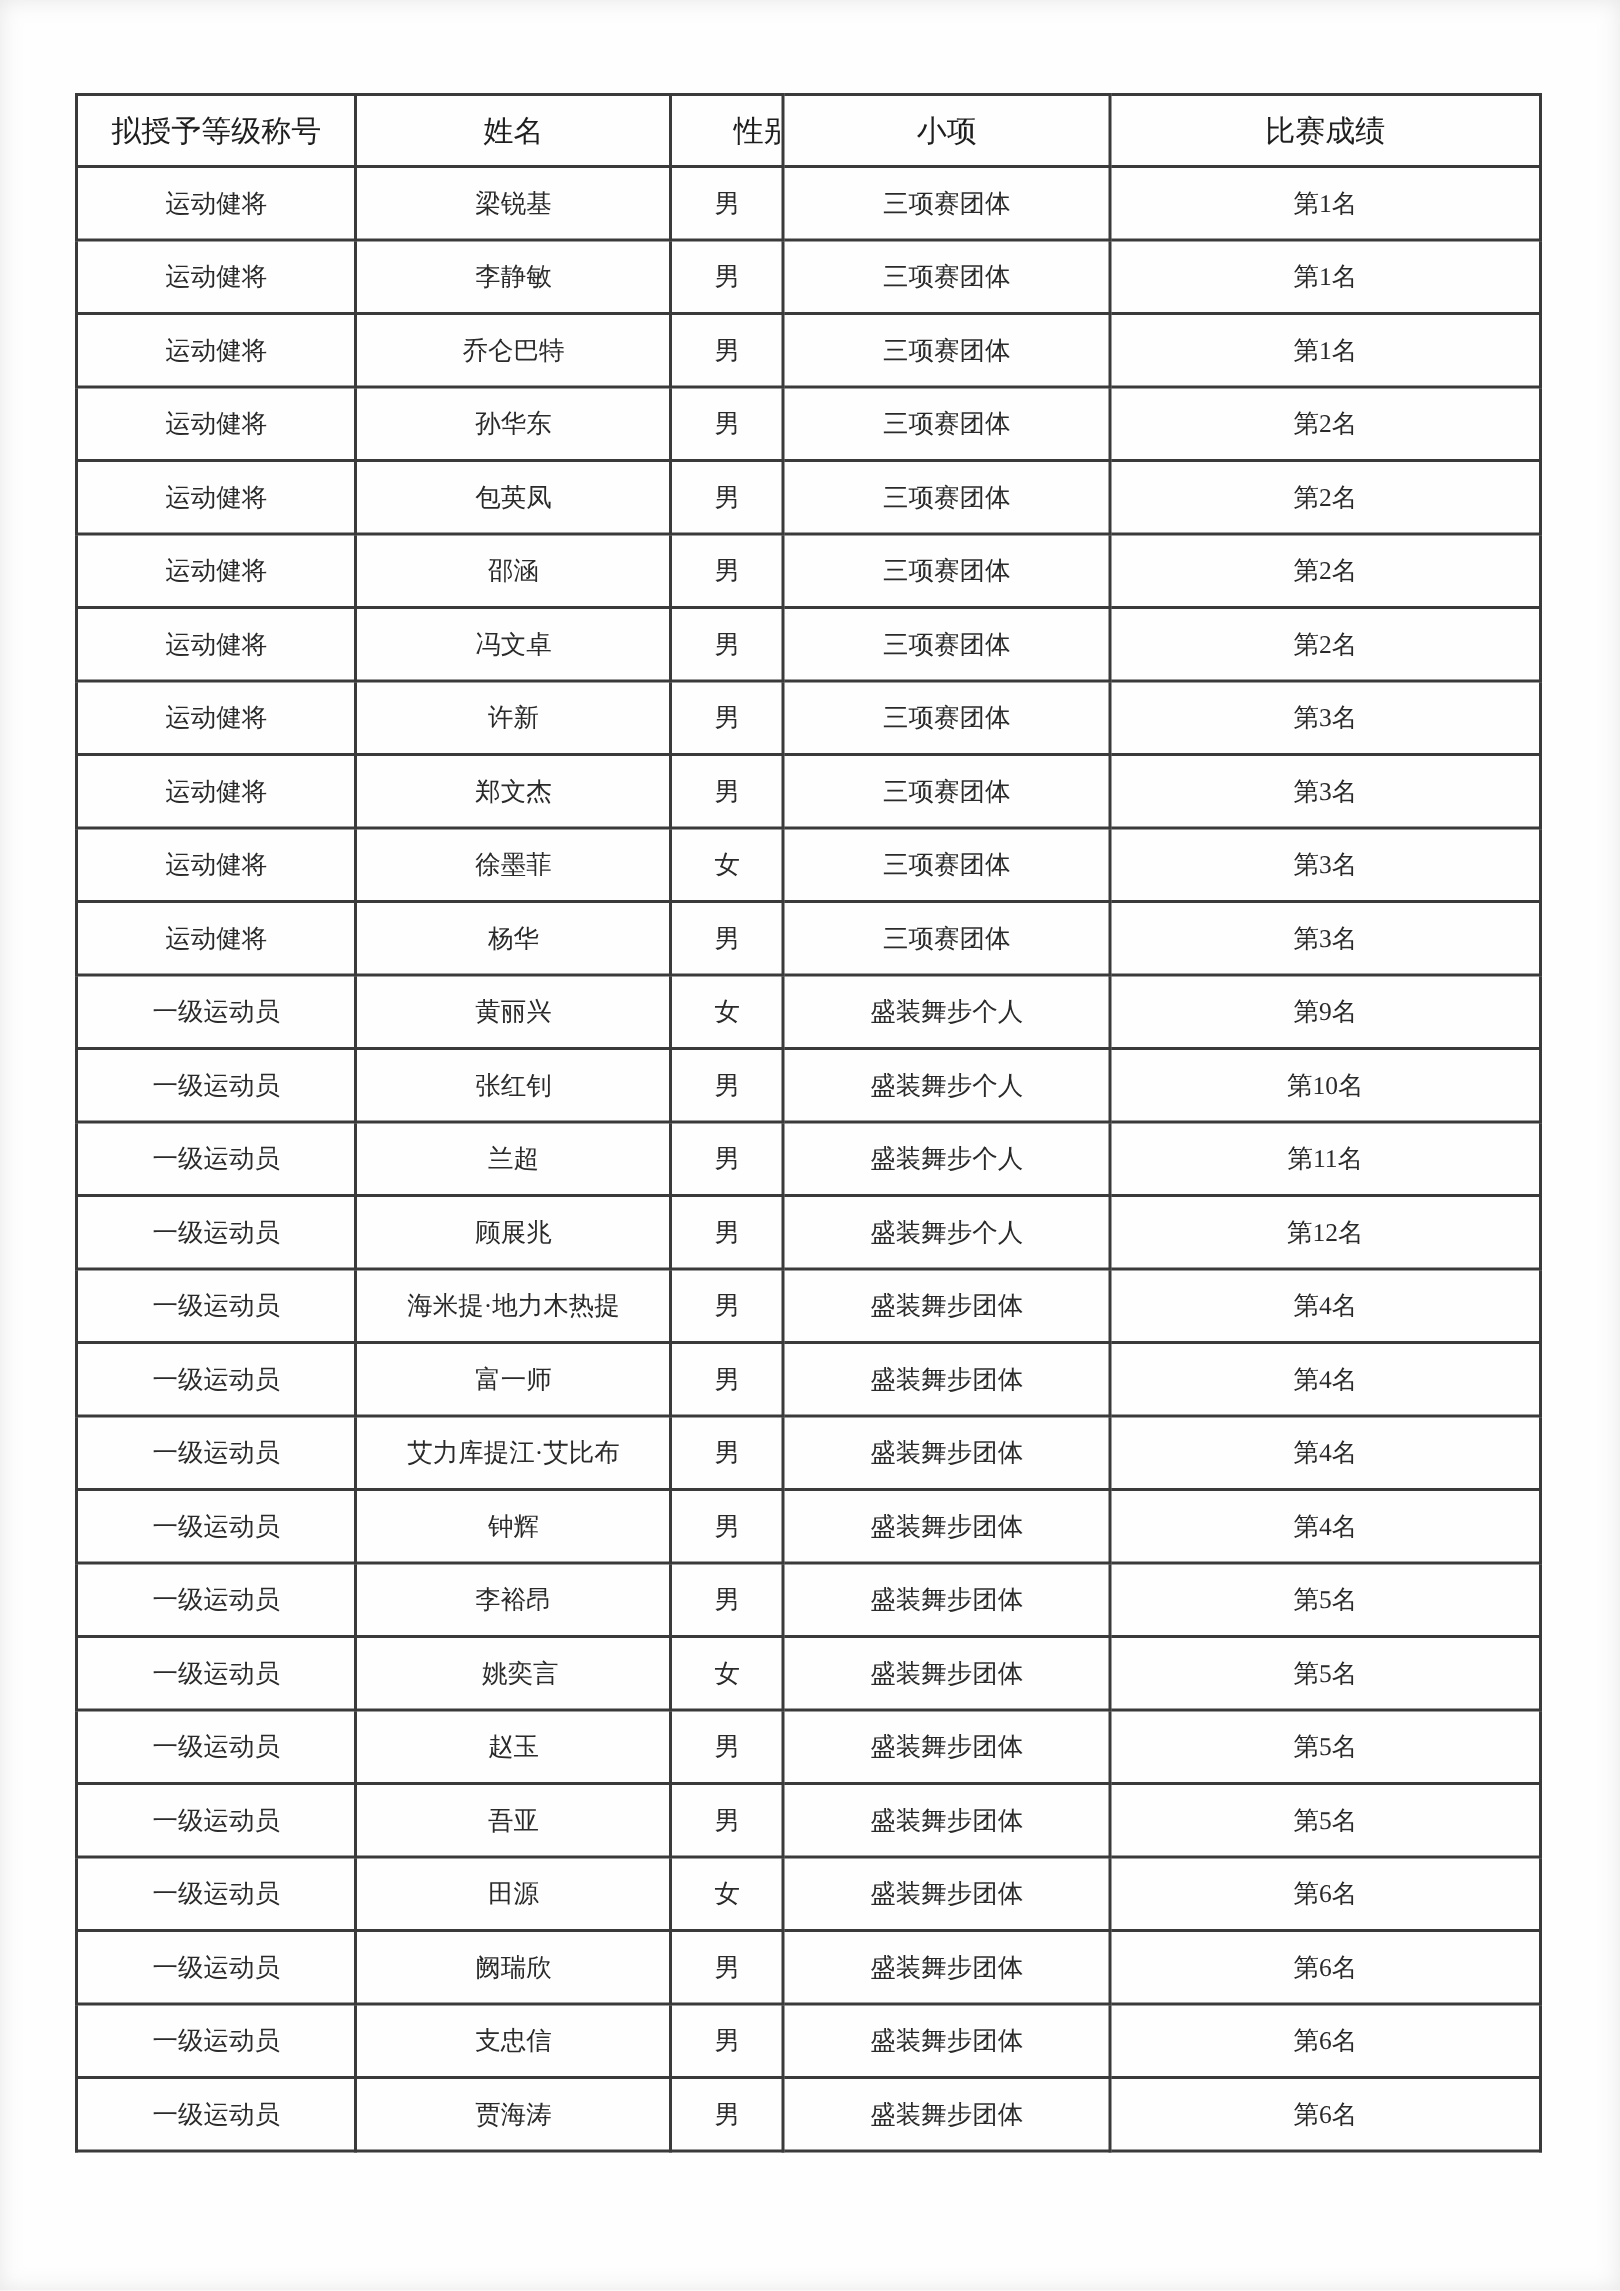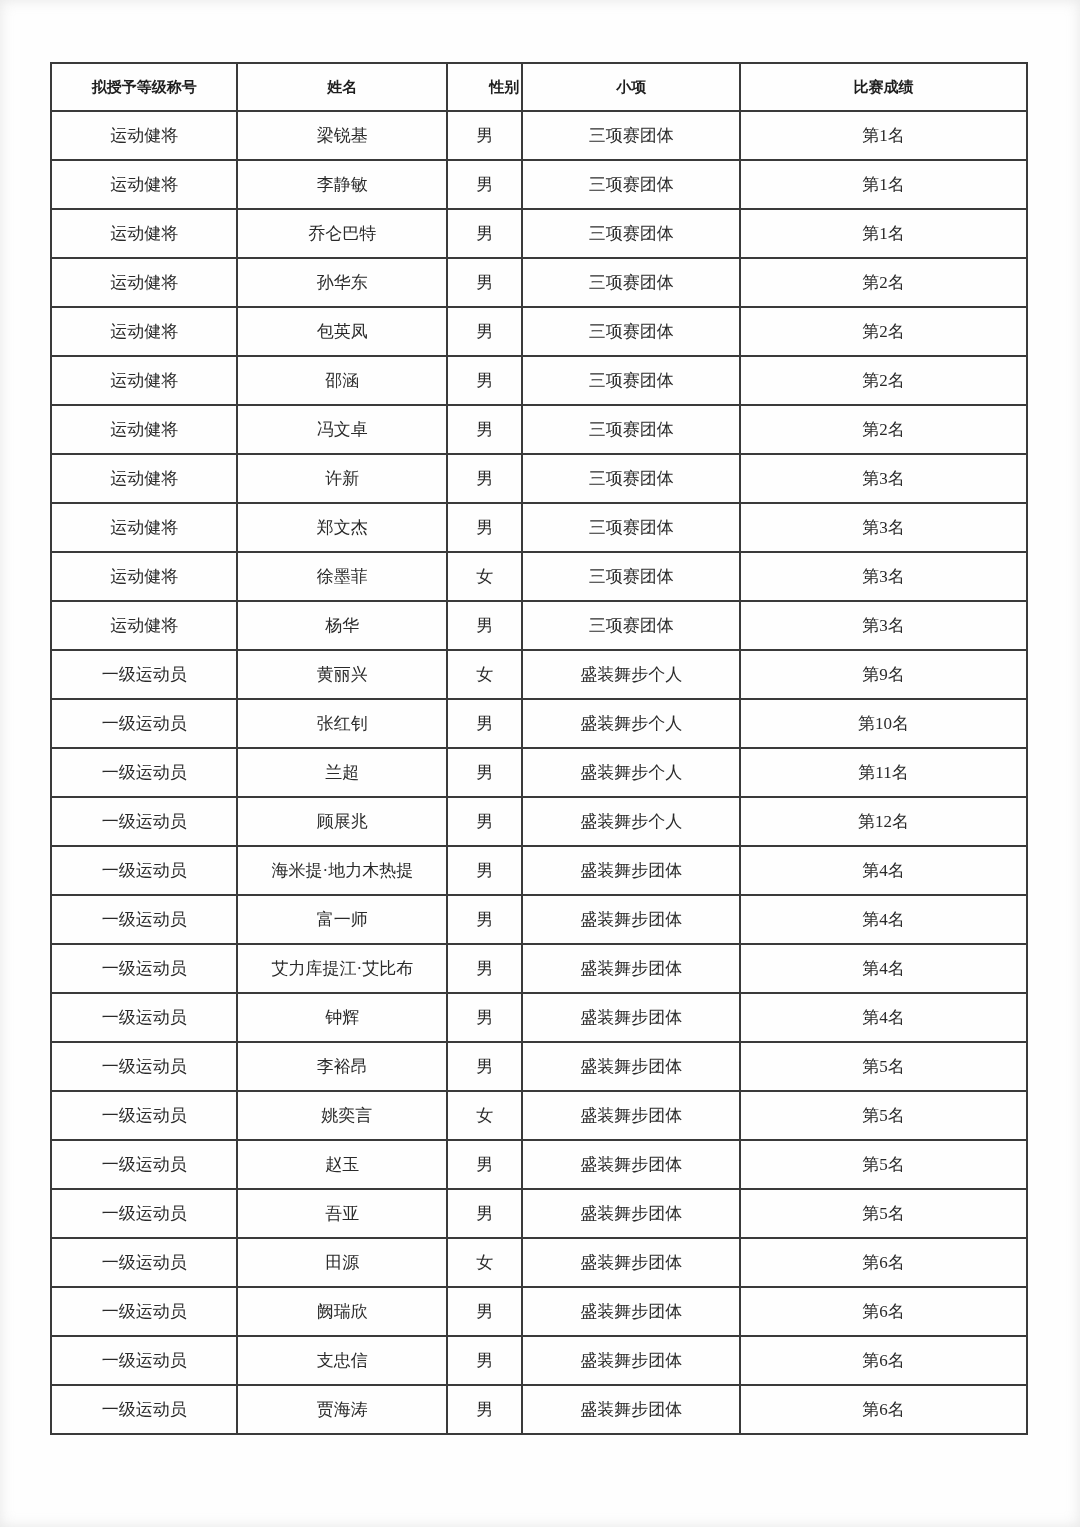--- a/index.html
+++ b/index.html
@@ -29,22 +29,22 @@
   table.athletes td {
     border: 2px solid #3a3a3a;
     text-align: center;
     vertical-align: middle;
     padding: 0 4px;
     overflow: hidden;
     white-space: nowrap;
   }
   table.athletes th {
     height: 46px;
-    font-size: 15px;
-    font-weight: bold;
+    font-size: 20px;
+    font-weight: normal;
     color: #1e1e1e;
   }
   table.athletes td {
     height: 47px;
     font-size: 17px;
     color: #2a2a2a;
   }
   .footer {
     position: absolute;
     left: 0;

